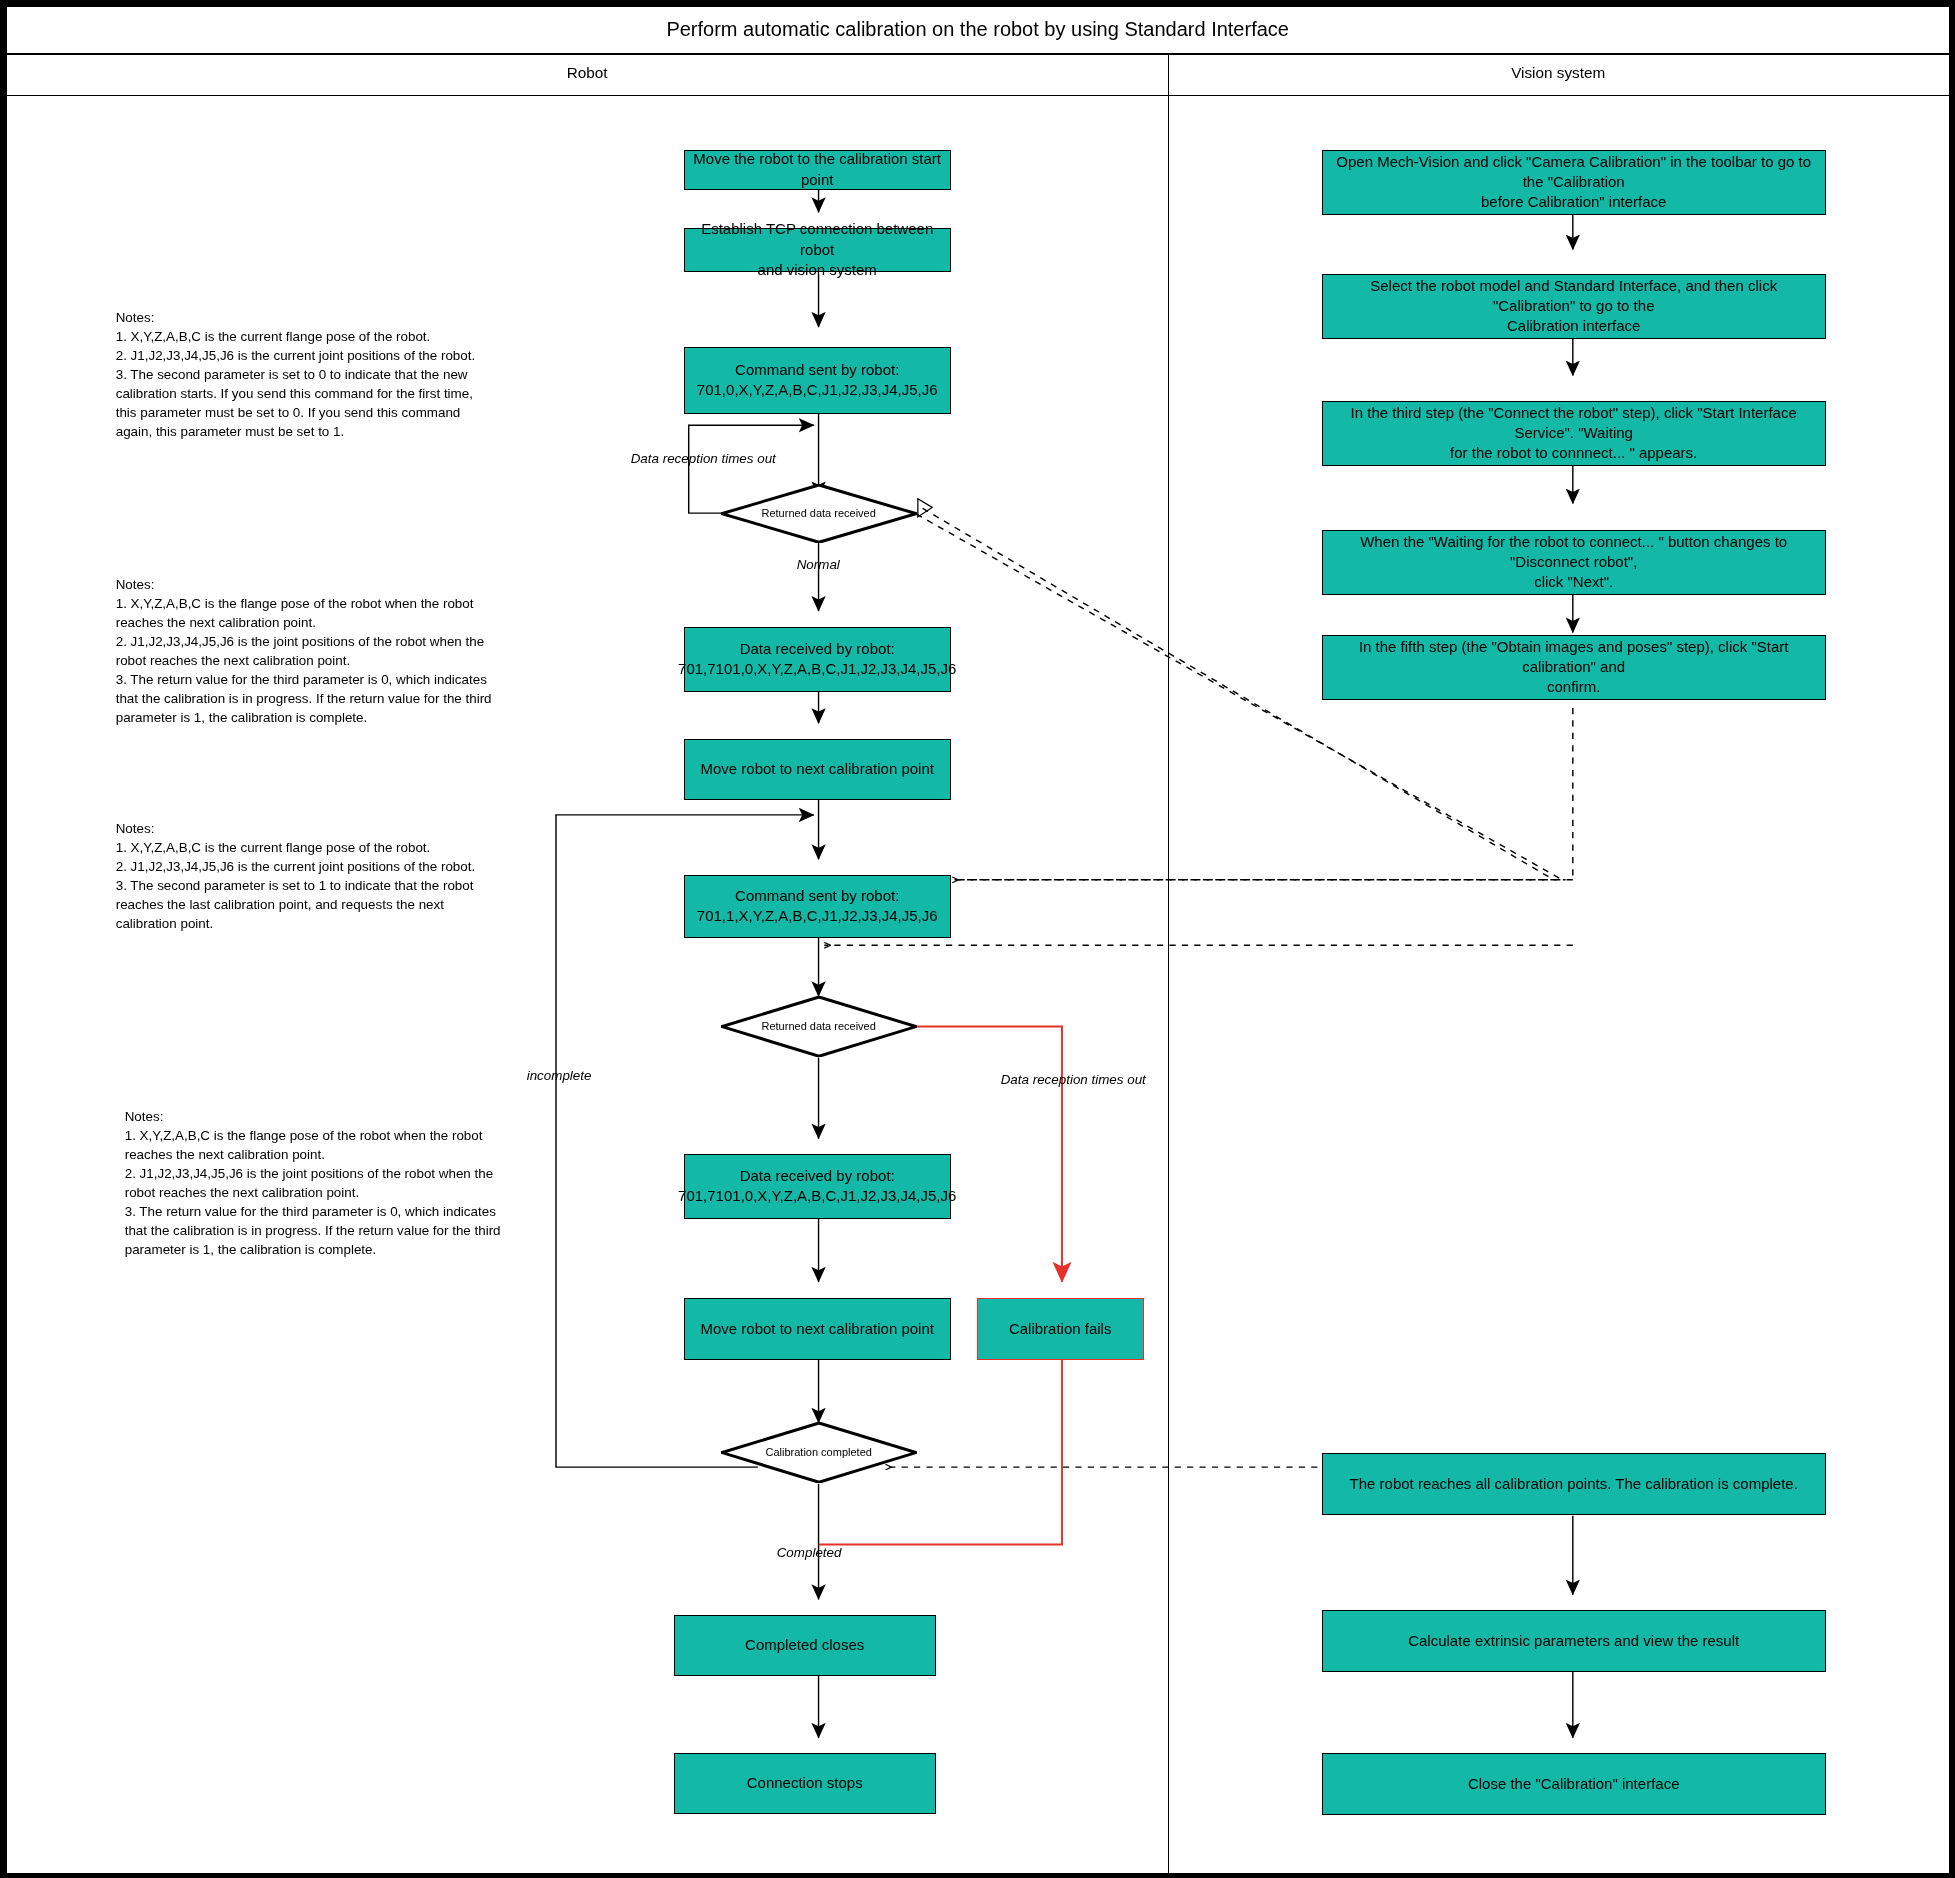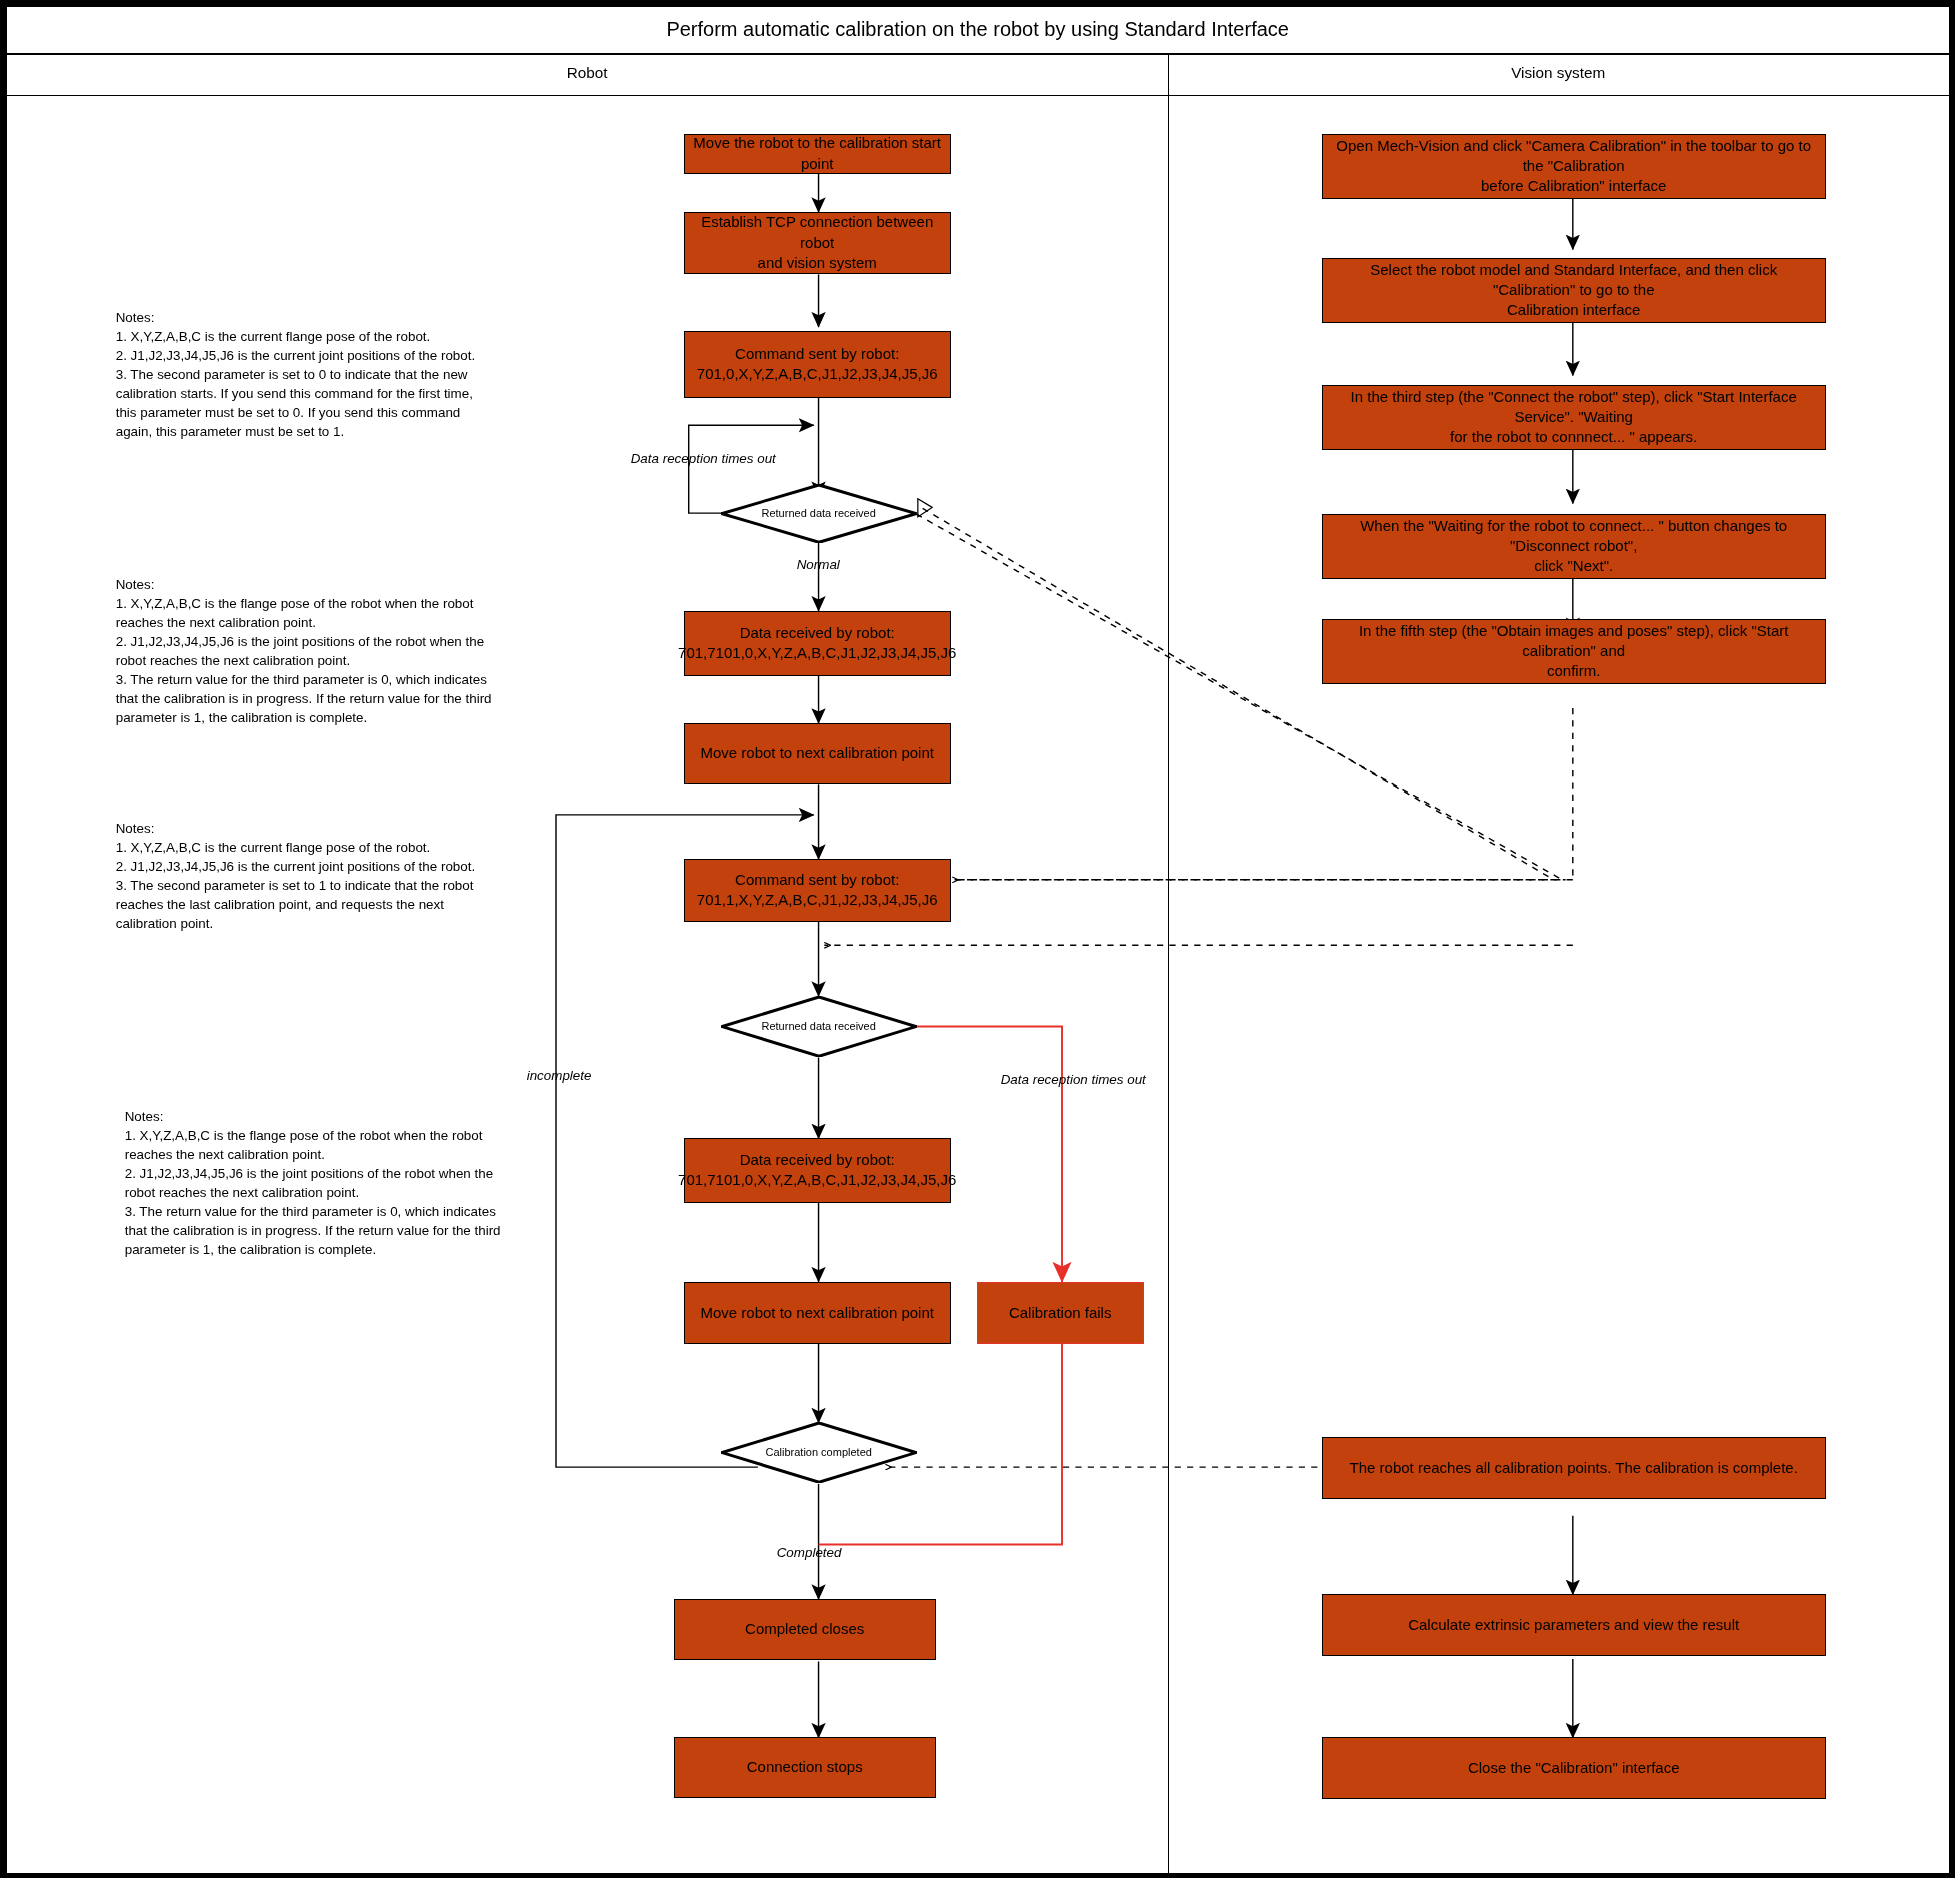--- a/index.html
+++ b/index.html
@@ -32,27 +32,28 @@
     font-size:15.3px;color:#000;
   }
   .vrule{
     position:absolute;width:1.4px;background:#000;
   }
   
   .node{
     position:absolute;
     box-sizing:border-box;
     border:1.4px solid #000;
-    background:#c2410c;
+    background:#14b8a6;
     display:flex;align-items:center;justify-content:center;
     text-align:center;
     font-size:15px;
     line-height:1.35;
     color:#000;
     padding:2.9px 8.6px;
+    margin-top:16px;
   }
   .node.fail{border-color:#e8302a;}
   .node .txt{white-space:pre-line;}
   
   .diamond{
     position:absolute;
   }
   .diamond .shape{
     position:absolute;inset:0;
   }
@@ -207,21 +208,21 @@
       <g stroke="#000" stroke-width="2.6" fill="none">
 
         <path d="M1908,1030 L1938,1048 L1908,1068 Z"></path>
       </g>
     </svg>
 
     <div class="node" style="left:677px;top:127px;width:267px;height:40px;">
       <span class="txt">Move the robot to the calibration start point</span>
     </div>
 
-    <div class="node" style="left:677px;top:205px;width:267px;height:62px;">
+    <div class="node" style="left:677px;top:205px;width:267px;height:44px;">
       <span class="txt">Establish TCP connection between robot
 and vision system</span>
     </div>
 
     <div class="node" style="left:677px;top:324px;width:267px;height:67px;">
       <span class="txt">Command sent by robot:
 701,0,X,Y,Z,A,B,C,J1,J2,J3,J4,J5,J6</span>
     </div>
 
     <div class="diamond" style="left:714px;top:477px;width:196px;height:59px;">

